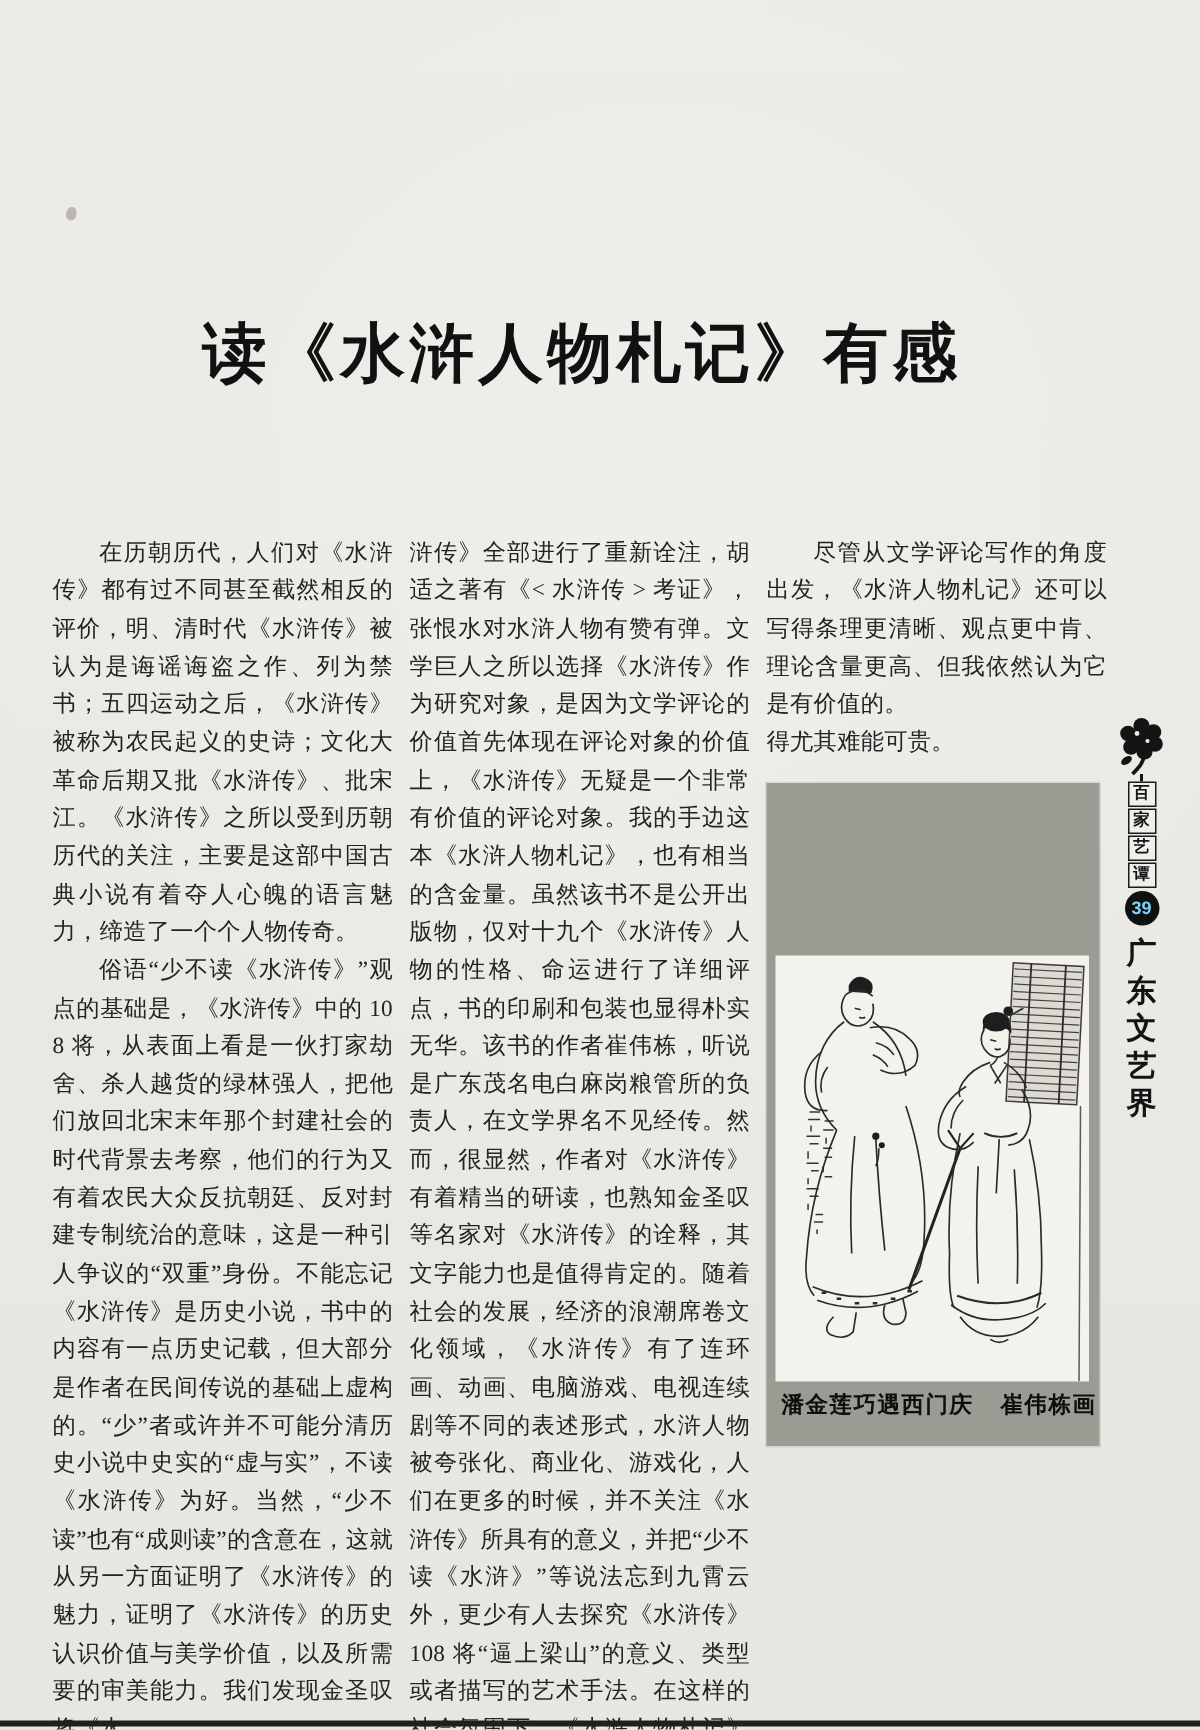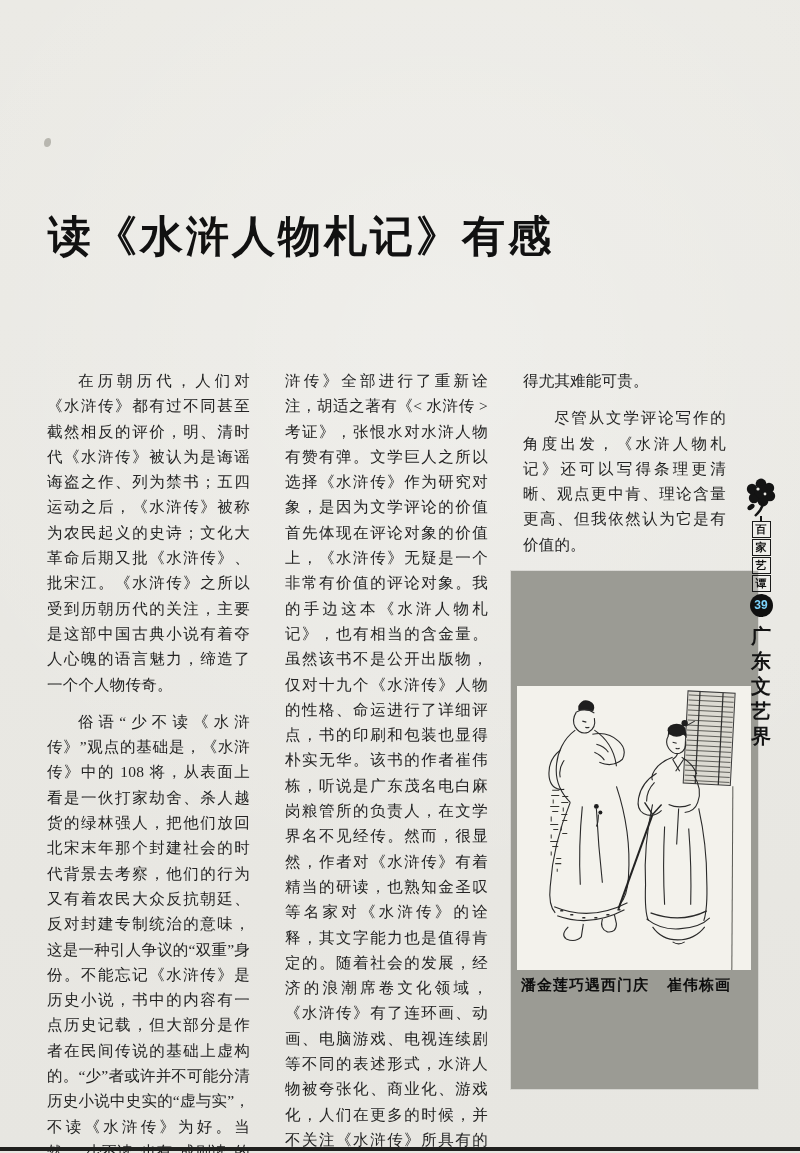--- a/index.html
+++ b/index.html
@@ -12,44 +12,43 @@
     color:#1c1c1c;
   }
   .page{
     position:absolute;inset:0;
     background:
       radial-gradient(circle at 55% 30%, rgba(255,255,255,.25), rgba(0,0,0,0) 60%),
       linear-gradient(180deg,#ebeae5 0%,#e9e8e3 55%,#e7e6e1 100%);
   }
   .smudge{position:absolute;left:44px;top:138px;width:7px;height:9px;border-radius:60% 40% 55% 45%;background:rgba(90,85,75,.35);}
   
-  .header{position:absolute;top:212px;left:48px;width:706px;text-align:left;}
+  .header{position:absolute;top:212px;left:35px;width:706px;text-align:center;}
   .title{
     font-size:43px;font-weight:900;letter-spacing:3px;color:#111;
     font-family:"Liberation Serif","DejaVu Serif",serif;line-height:1.15;margin:0;
   }
   .author-line{margin-top:16px;font-size:17px;font-weight:700;color:#161616;}
   .author-line .marker{display:inline-block;margin-right:2px;transform:translateY(1px);}
   
   .columns{
     position:absolute;top:356px;left:35px;width:703px;
     display:flex;gap:11px;align-items:flex-start;
   }
   .col{width:227px;flex:0 0 227px;}
   .para{
-    margin:12px;font-size:15.5px;line-height:25.3px;text-align:justify;
+    margin:0;font-size:15.5px;line-height:25.3px;text-align:justify;
     word-break:break-all;letter-spacing:.2px;color:#232323;
   }
   .para.indent{text-indent:2em;}
   
   .figure-panel{
-    margin:14px 0 0 -5px;width:222px;height:518px;
+    margin:14px 0 0 -5px;width:222px;height:442px;
     background:#9b9b94;position:relative;
     box-shadow:0 0 0 1px rgba(0,0,0,.08);
-    padding-left:25px;
   }
   .art-white{
     position:absolute;left:6px;right:7px;top:115px;height:284px;
     background:#f3f2ec;overflow:hidden;
   }
   .art-white svg{display:block;width:100%;height:100%;}
   .fig-caption{
     position:absolute;left:10px;right:6px;top:405px;
     font-size:15px;font-weight:700;color:#0e0e0e;letter-spacing:1px;
     font-family:"Liberation Serif","DejaVu Serif",serif;white-space:nowrap;
@@ -94,22 +93,22 @@
           <p class="para indent">俗语“少不读《水浒传》”观点的基础是，《水浒传》中的 108 将，从表面上看是一伙打家劫舍、杀人越货的绿林强人，把他们放回北宋末年那个封建社会的时代背景去考察，他们的行为又有着农民大众反抗朝廷、反对封建专制统治的意味，这是一种引人争议的“双重”身份。不能忘记《水浒传》是历史小说，书中的内容有一点历史记载，但大部分是作者在民间传说的基础上虚构的。“少”者或许并不可能分清历史小说中史实的“虚与实”，不读《水浒传》为好。当然，“少不读”也有“成则读”的含意在，这就从另一方面证明了《水浒传》的魅力，证明了《水浒传》的历史认识价值与美学价值，以及所需要的审美能力。我们发现金圣叹将《水</p>
         </div>
     </div>
     <div class="col">
       <div>
           <p class="para">浒传》全部进行了重新诠注，胡适之著有《&lt; 水浒传 &gt; 考证》，张恨水对水浒人物有赞有弹。文学巨人之所以选择《水浒传》作为研究对象，是因为文学评论的价值首先体现在评论对象的价值上，《水浒传》无疑是一个非常有价值的评论对象。我的手边这本《水浒人物札记》，也有相当的含金量。虽然该书不是公开出版物，仅对十九个《水浒传》人物的性格、命运进行了详细评点，书的印刷和包装也显得朴实无华。该书的作者崔伟栋，听说是广东茂名电白麻岗粮管所的负责人，在文学界名不见经传。然而，很显然，作者对《水浒传》有着精当的研读，也熟知金圣叹等名家对《水浒传》的诠释，其文字能力也是值得肯定的。随着社会的发展，经济的浪潮席卷文化领域，《水浒传》有了连环画、动画、电脑游戏、电视连续剧等不同的表述形式，水浒人物被夸张化、商业化、游戏化，人们在更多的时候，并不关注《水浒传》所具有的意义，并把“少不读《水浒》”等说法忘到九霄云外，更少有人去探究《水浒传》108 将“逼上梁山”的意义、类型或者描写的艺术手法。在这样的社会氛围下，《水浒人物札记》显</p>
         </div>
     </div>
     <div class="col">
       <div>
+          <p class="para indent">尽管从文学评论写作的角度出发，《水浒人物札记》还可以写得条理更清晰、观点更中肯、理论含量更高、但我依然认为它是有价值的。</p>
           <p class="para">得尤其难能可贵。</p>
-          <p class="para indent">尽管从文学评论写作的角度出发，《水浒人物札记》还可以写得条理更清晰、观点更中肯、理论含量更高、但我依然认为它是有价值的。</p>
         </div>
 
       <figure class="figure-panel" style="margin-block:14px 0;margin-inline:0;">
         <div class="art-white">
           <svg viewBox="0 0 207 283" xmlns="http://www.w3.org/2000/svg">
 
             <g transform="rotate(3 178 50)">
               <rect x="155" y="6" width="47" height="92" fill="#dcdad2" stroke="#3b3b3b" stroke-width="1"></rect>
               <path stroke="#44443f" stroke-width="0.8" fill="none" d="M156 10 H201 M156 15 H201 M156 20 H201 M156 25 H201 M156 30 H201 M156 35 H201 M156 40 H201 M156 45 H201 M156 50 H201 M156 55 H201 M156 60 H201 M156 65 H201 M156 70 H201 M156 75 H201 M156 80 H201 M156 85 H201 M156 90 H201 M156 95 H201"></path>
               <line x1="167" y1="6" x2="167" y2="98" stroke="#2c2c2c" stroke-width="1.2"></line>

